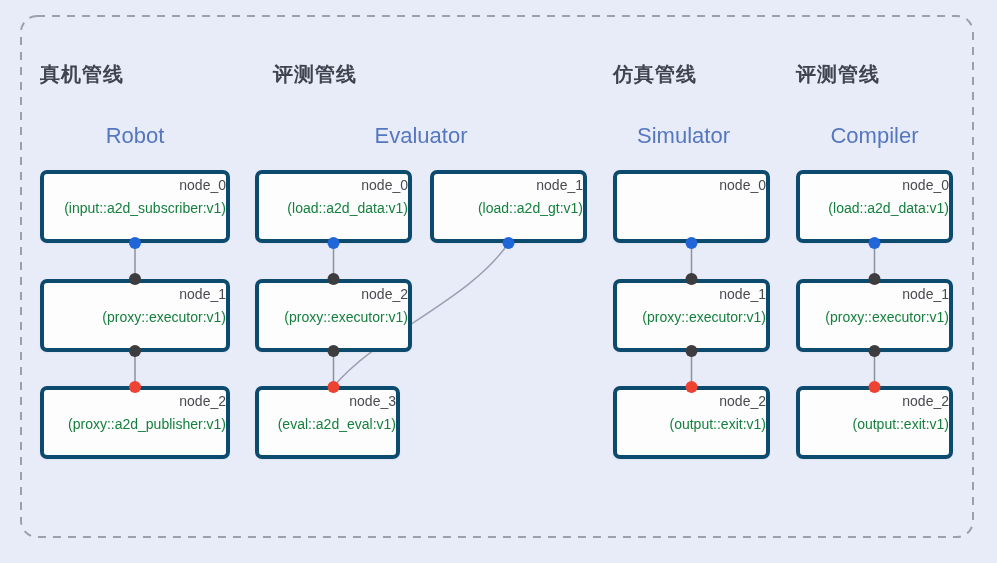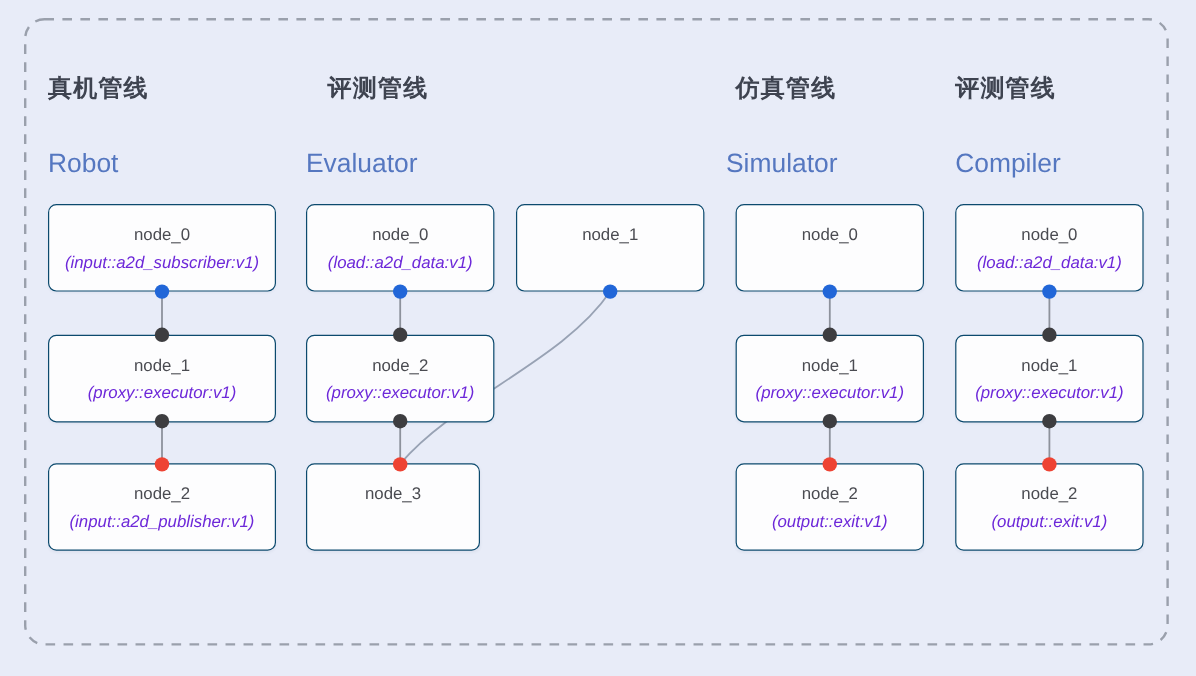--- a/index.html
+++ b/index.html
@@ -26,49 +26,47 @@
     text-align: left;
     font-size: 20px;
     font-weight: 600;
     color: #3e4350;
     letter-spacing: 1px;
     line-height: 28px;
   }
   .hdr-en {
     position: absolute;
     top: 121px;
-    text-align: left;
+    text-align: center;
     font-size: 22px;
     font-weight: 400;
     color: #5577c0;
     line-height: 30px;
   }
   .node {
     position: absolute;
     height: 73px;
     background: #fdfdfe;
-    border: 1px solid #0c4a6e;
+    border: 4px solid #0c4a6e;
     border-radius: 7px;
     box-sizing: border-box;
     box-shadow: 0 1px 2px rgba(60,70,100,0.05);
-    text-align: center;
-    padding-top: 13px;
+    text-align: right;
   }
   .node .nt {
     font-size: 14px;
     color: #4a4b51;
     line-height: 23px;
     white-space: nowrap;
   }
   .node .ns {
     font-size: 14px;
-    color: #6d28d9;
+    color: #15803d;
     line-height: 23px;
     white-space: nowrap;
-    font-style: italic;
   }
 </style>
 </head>
 <body>
 
 <div class="canvas">
 
   <svg class="layer" viewBox="0 0 997 563">
     <rect x="21" y="16" width="952" height="521" rx="16" fill="none" stroke="#9aa0ac" stroke-width="2" stroke-dasharray="8 7"></rect>
     <path d="M 508.5 243 C 470 300, 380 332, 334 386" fill="none" stroke="#98a2b4" stroke-width="1.5"></path>
@@ -89,36 +87,38 @@
   <div class="node" style="left:40px;top:170px;width:190px">
     <div class="nt">node_0</div>
     <div class="ns">(input::a2d_subscriber:v1)</div>
   </div>
   <div class="node" style="left:40px;top:279px;width:190px">
     <div class="nt">node_1</div>
     <div class="ns">(proxy::executor:v1)</div>
   </div>
   <div class="node" style="left:40px;top:386px;width:190px">
     <div class="nt">node_2</div>
-    <div class="ns">(input::a2d_publisher:v1)</div>
+    <div class="ns">(proxy::a2d_publisher:v1)</div>
   </div>
 
   <div class="node" style="left:255px;top:170px;width:157px">
     <div class="nt">node_0</div>
     <div class="ns">(load::a2d_data:v1)</div>
   </div>
   <div class="node" style="left:430px;top:170px;width:157px">
     <div class="nt">node_1</div>
+    <div class="ns">(load::a2d_gt:v1)</div>
   </div>
   <div class="node" style="left:255px;top:279px;width:157px">
     <div class="nt">node_2</div>
     <div class="ns">(proxy::executor:v1)</div>
   </div>
   <div class="node" style="left:255px;top:386px;width:145px">
     <div class="nt">node_3</div>
+    <div class="ns">(eval::a2d_eval:v1)</div>
   </div>
 
   <div class="node" style="left:613px;top:170px;width:157px">
     <div class="nt">node_0</div>
   </div>
   <div class="node" style="left:613px;top:279px;width:157px">
     <div class="nt">node_1</div>
     <div class="ns">(proxy::executor:v1)</div>
   </div>
   <div class="node" style="left:613px;top:386px;width:157px">

